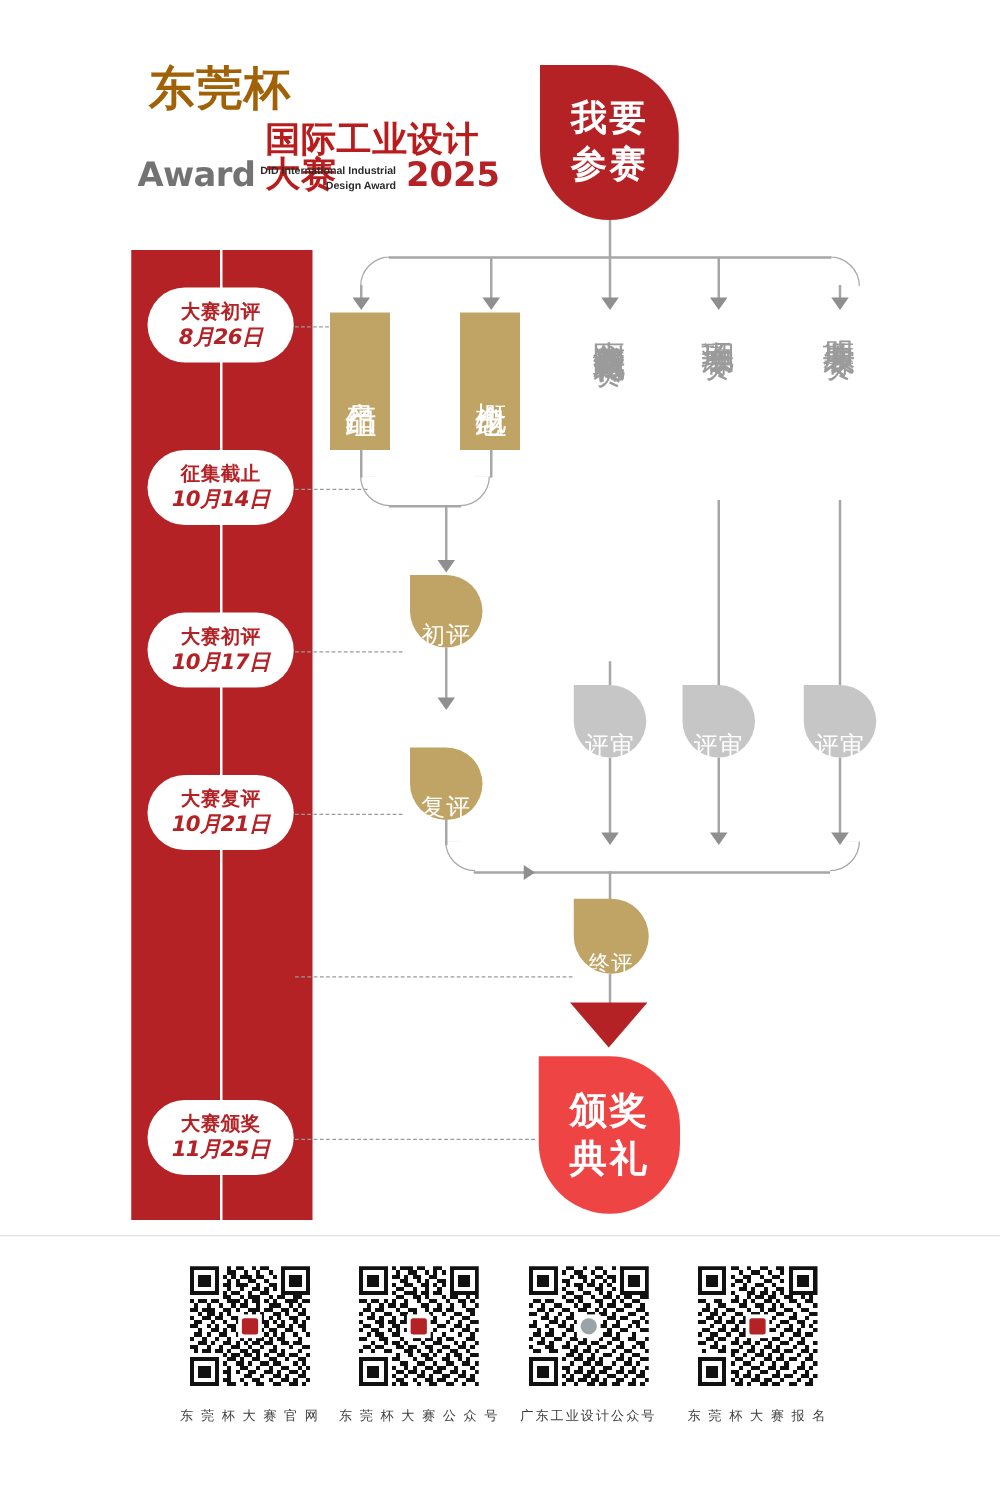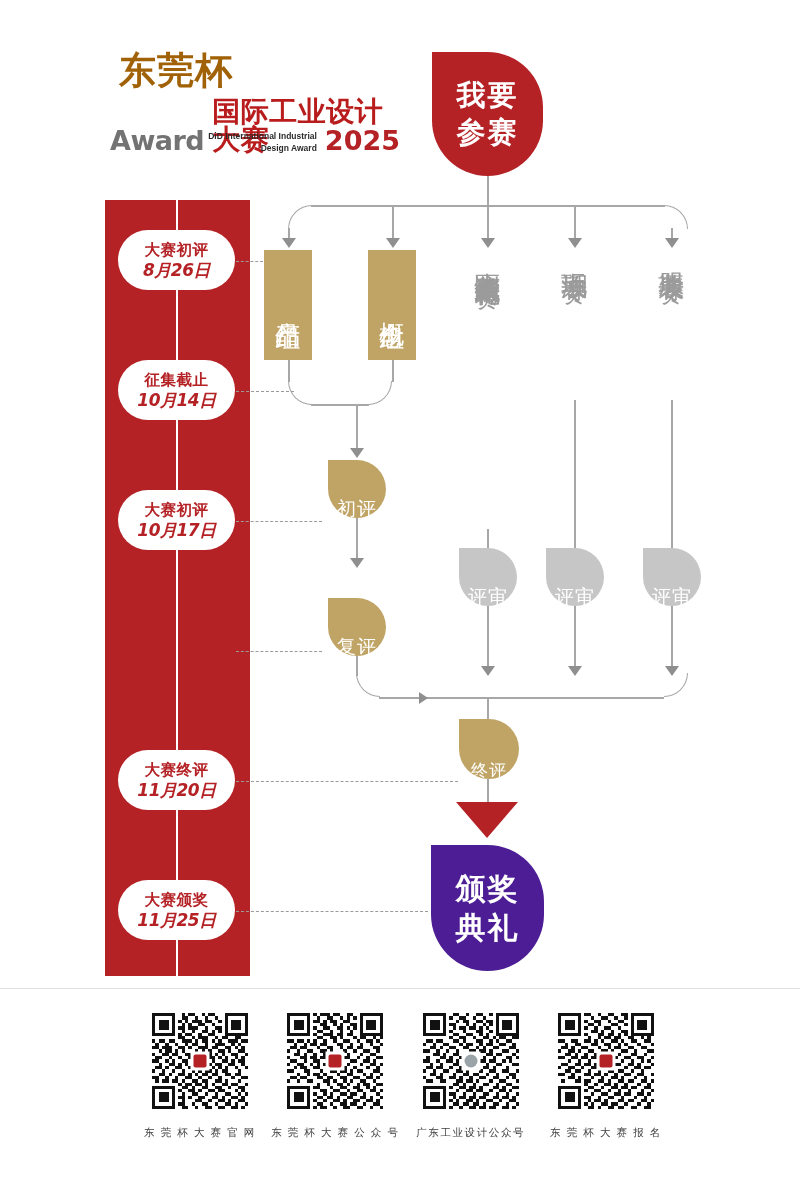--- a/index.html
+++ b/index.html
@@ -138,21 +138,21 @@
   #big-arrow {
     position:absolute; left:456px; top:802px;
     width:0; height:0;
     border-left:31px solid transparent; border-right:31px solid transparent;
     border-top:36px solid #B52226; z-index:5;
   }
 
   
   #ceremony {
     position:absolute; left:431px; top:845px; width:113px; height:126px;
-    background:#4c1d95;
+    background:#ef4444;
     border-radius:0 63px 63px 63px;
     display:flex; flex-direction:column; align-items:center; justify-content:center;
     z-index:5;
   }
   #ceremony .l {
     font-size:30px; font-weight:bold; color:#fff; line-height:1.3; letter-spacing:2px;
   }
 
   
   #footer-rule {
@@ -234,23 +234,23 @@
     <span class="tl-date">8月26日</span>
   </div>
   <div class="tl-pill" style="top:360px;">
     <span class="tl-name">征集截止</span>
     <span class="tl-date">10月14日</span>
   </div>
   <div class="tl-pill" style="top:490px;">
     <span class="tl-name">大赛初评</span>
     <span class="tl-date">10月17日</span>
   </div>
-  <div class="tl-pill" style="top:750px;">
-    <span class="tl-name">大赛终评</span>
-    <span class="tl-date">11月20日</span>
+  <div class="tl-pill" style="top:620px;">
+    <span class="tl-name">大赛复评</span>
+    <span class="tl-date">10月21日</span>
   </div>
   <div class="tl-pill" style="top:880px;">
     <span class="tl-name">大赛颁奖</span>
     <span class="tl-date">11月25日</span>
   </div>
 
   <div class="tl-dash" style="left:236px; top:261px; width:56px;"></div>
   <div class="tl-dash" style="left:236px; top:391px; width:58px;"></div>
   <div class="tl-dash" style="left:236px; top:521px; width:86px;"></div>
   <div class="tl-dash" style="left:236px; top:651px; width:86px;"></div>

